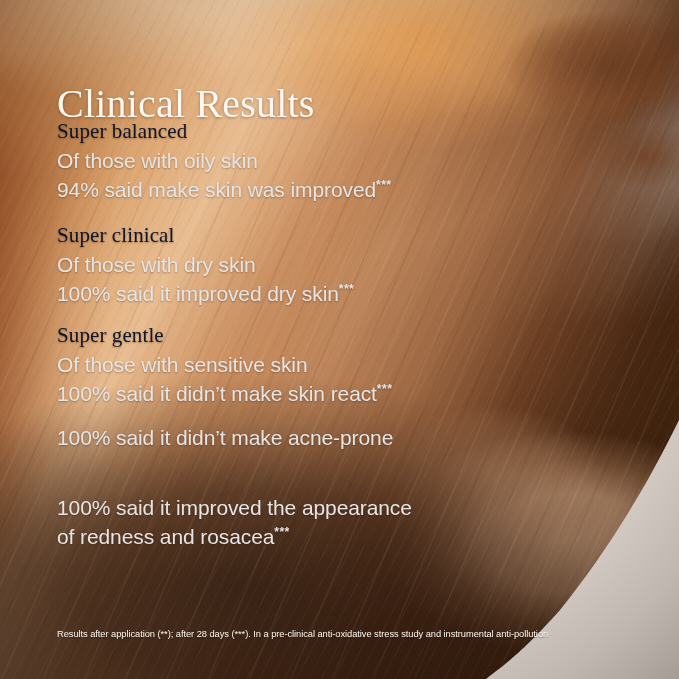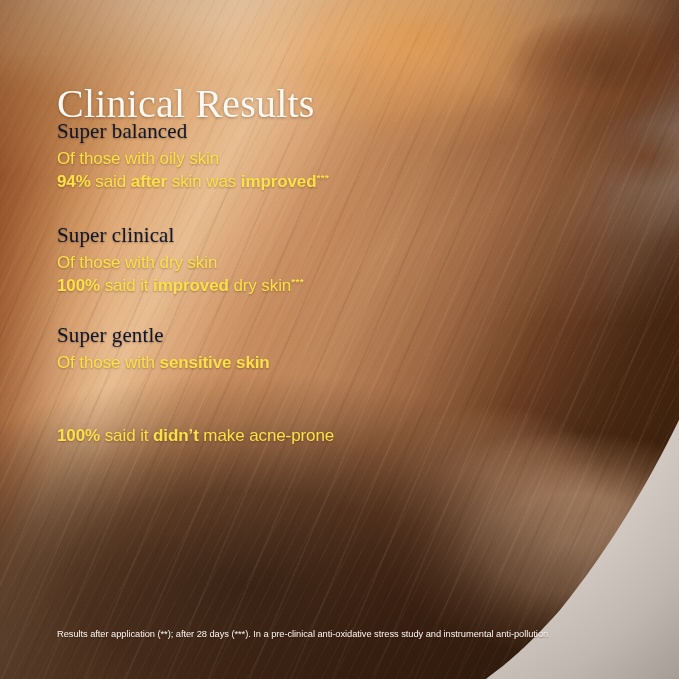--- a/index.html
+++ b/index.html
@@ -216,28 +216,28 @@
     font-family: "Liberation Serif", "DejaVu Serif", serif;
     font-size: 21px;
     font-weight: 400;
     line-height: 1.32;
     color: #0f172a;
     letter-spacing: 0.1px;
     margin-bottom: 1px;
   }
   .line {
     font-family: "Liberation Sans", sans-serif;
-    font-size: 17px;
+    font-size: 21px;
     font-weight: 400;
     line-height: 1.38;
-    color: #fde047;
+    color: #e5e5e5;
     letter-spacing: -0.1px;
     white-space: nowrap;
   }
-  .line b { font-weight: 700; }
+  .line b { font-weight: 400; }
   sup.stars {
     font-size: 0.58em;
     font-weight: 700;
     vertical-align: 0.62em;
     letter-spacing: 0.4px;
   }
 
   .b1 { top: 118px; }
   .b2 { top: 222px; }
   .b3 { top: 322px; }
@@ -280,37 +280,42 @@
   <div class="bg-layer bg-corner-edge"></div>
   <div class="bg-layer bg-vignette"></div>
 
   <div class="content">
 
     <h1 class="title">Clinical Results</h1>
 
     <div class="block b1">
       <div class="heading">Super balanced</div>
       <div class="line">Of those with oily skin</div>
-      <div class="line"><b>94%</b> said <b>after</b> skin was <b>improved</b><sup class="stars">***</sup></div>
+      <div class="line"><b>94%</b> said <b>make</b> skin was <b>improved</b><sup class="stars">***</sup></div>
     </div>
 
     <div class="block b2">
       <div class="heading">Super clinical</div>
       <div class="line">Of those with dry skin</div>
       <div class="line"><b>100%</b> said it <b>improved</b> dry skin<sup class="stars">***</sup></div>
     </div>
 
     <div class="block b3">
       <div class="heading">Super gentle</div>
       <div class="line">Of those with <b>sensitive skin</b></div>
+      <div class="line"><b>100%</b> said it <b>didn’t</b> make skin <b>react</b><sup class="stars">***</sup></div>
     </div>
 
     <div class="block b4">
       <div class="line"><b>100%</b> said it <b>didn’t</b> make acne-prone</div>
     </div>
 
+    <div class="block b5">
+      <div class="line"><b>100%</b> said it <b>improved</b> the appearance</div>
+      <div class="line">of <b>redness</b> and <b>rosacea</b><sup class="stars">***</sup></div>
+    </div>
 
     <div class="footnote">
       <span class="fn-line">Results after application (**); after 28 days (***). In a pre-clinical anti-oxidative stress study and instrumental anti-pollution</span>
     </div>
 
   </div>
 </div>
 
 </body></html>

